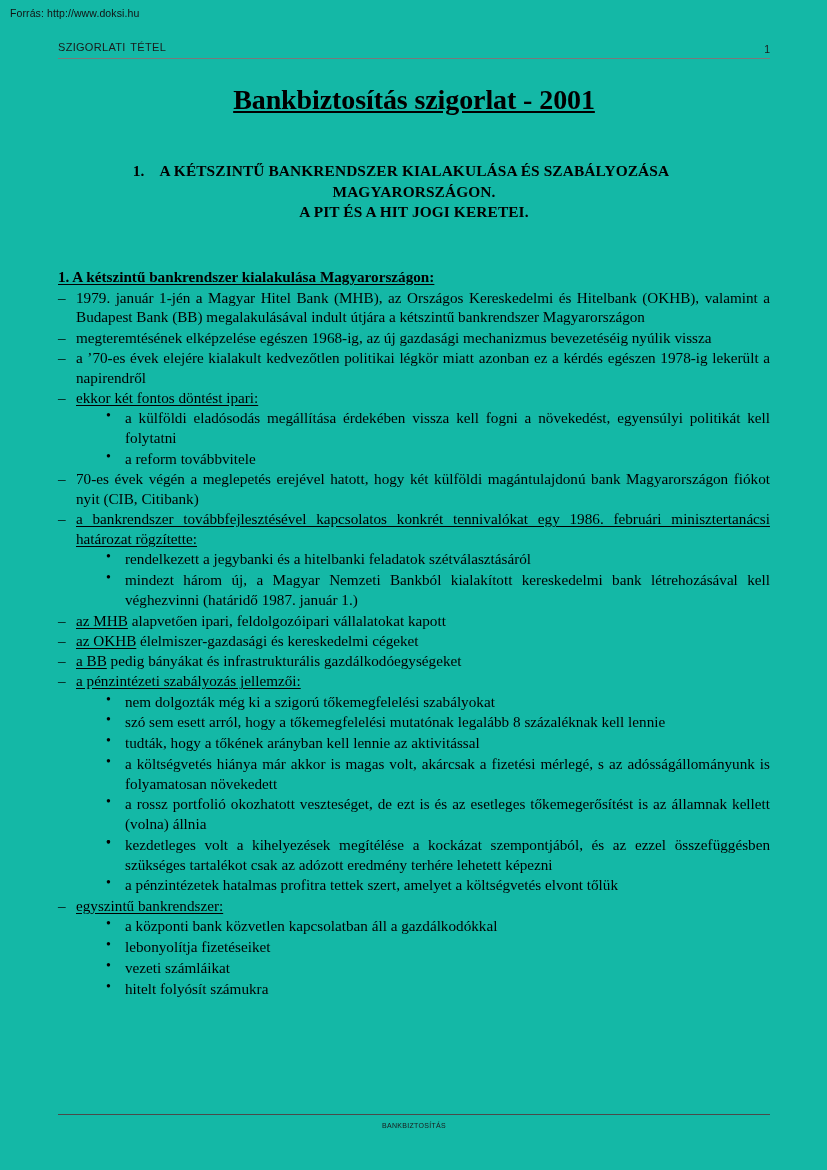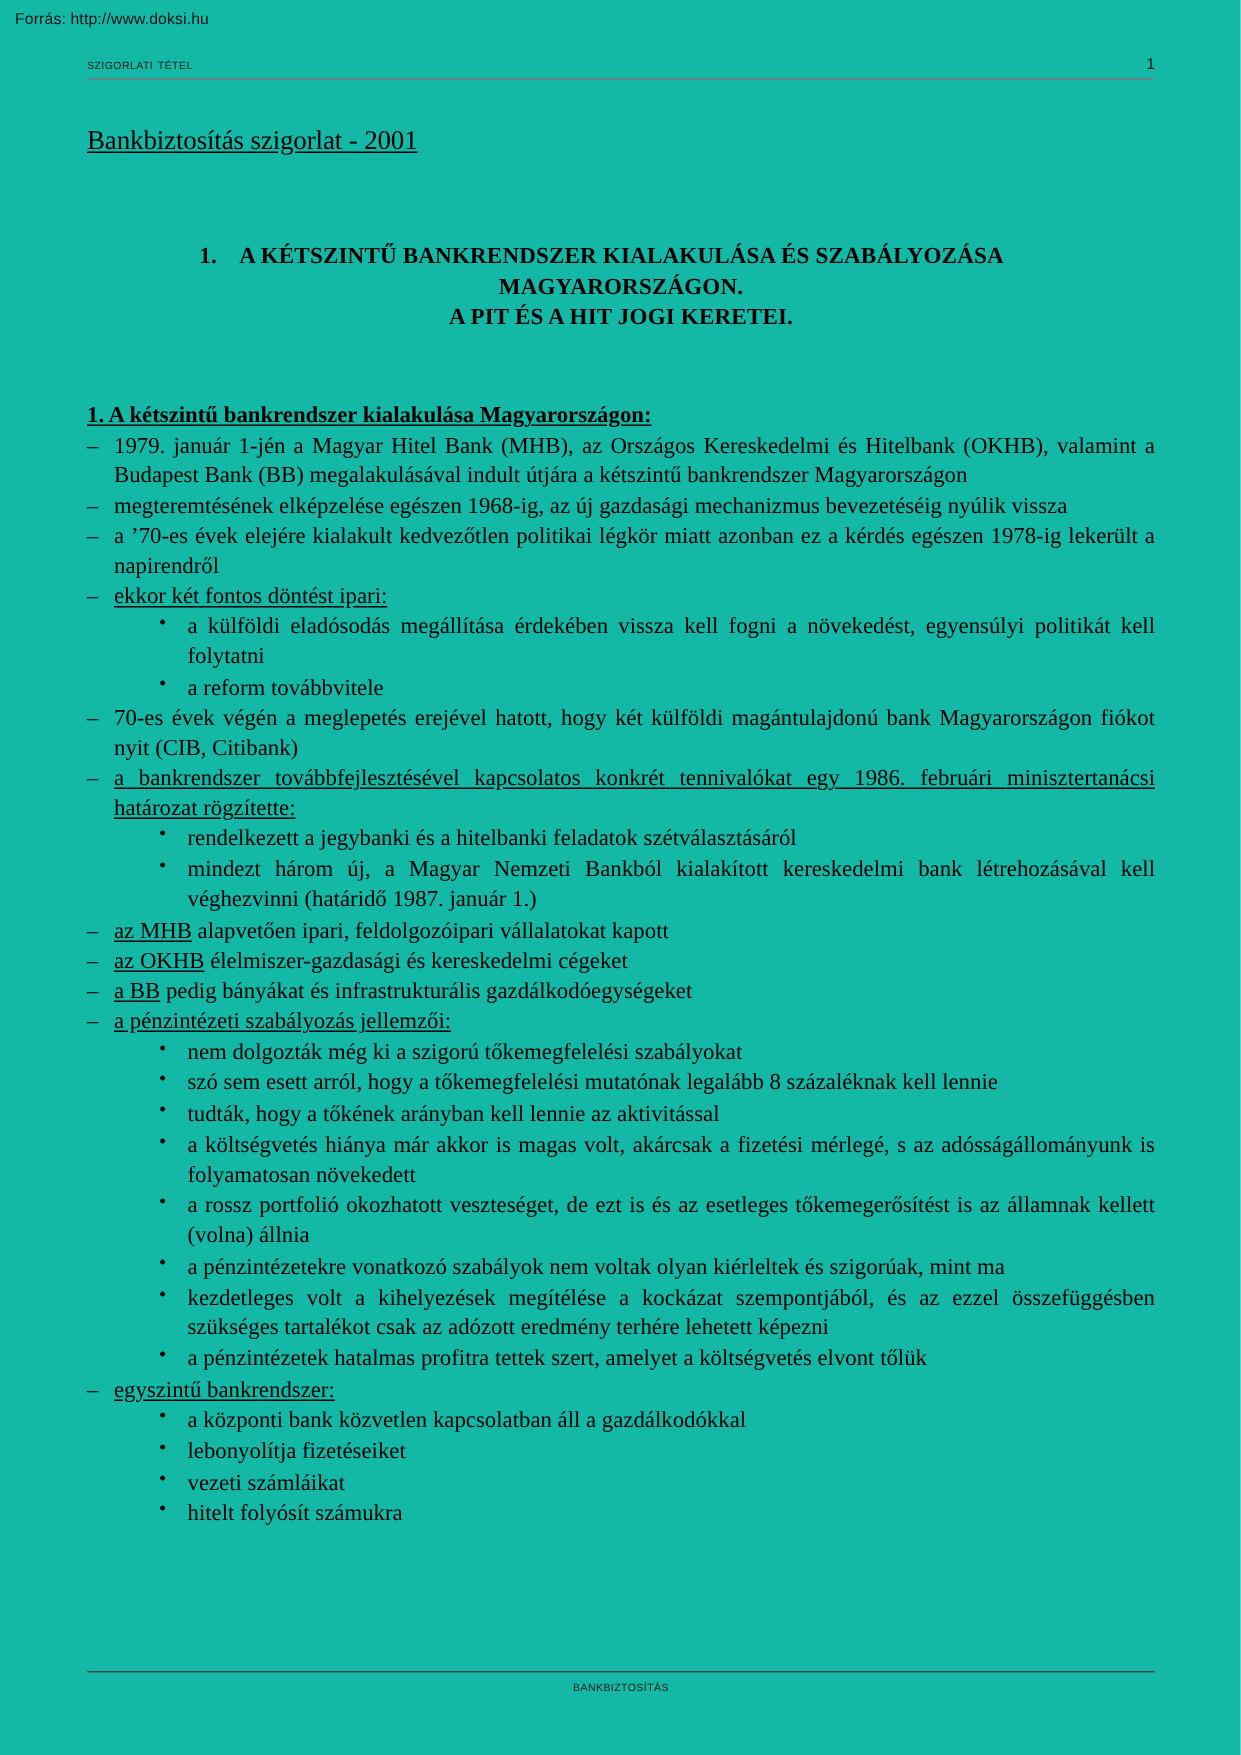--- a/index.html
+++ b/index.html
@@ -43,21 +43,21 @@
     width: 712px;
     display: flex;
     align-items: flex-end;
     justify-content: space-between;
     padding-bottom: 3px;
     border-bottom: 1.6px solid #7a7a7a;
     box-sizing: border-box;
   }
   .running-header-title {
     font-family: "Liberation Sans", "DejaVu Sans", sans-serif;
-    font-size: 10px;
+    font-size: 16px;
     font-variant: small-caps;
     text-transform: lowercase;
     letter-spacing: 0.3px;
     color: #1a1a1a;
   }
   .running-header-page {
     font-family: "Liberation Sans", "DejaVu Sans", sans-serif;
     font-size: 10.5px;
     color: #1a1a1a;
   }
@@ -67,34 +67,34 @@
     position: absolute;
     top: 74px;
     left: 58px;
     width: 712px;
     font-size: 15.2px;
     line-height: 1.30;
   }
 
   
   .doc-title {
-    text-align: left;
-    font-size: 18px;
-    font-weight: normal;
+    text-align: center;
+    font-size: 28px;
+    font-weight: bold;
     margin: 8px 0 0 0;
     letter-spacing: -0.1px;
   }
   .doc-title span {
     text-decoration: underline;
     text-underline-offset: 2px;
   }
 
   
   .topic-heading {
-    margin-top: 56px;
+    margin-top: 43px;
     font-weight: bold;
     font-size: 15.4px;
     line-height: 1.33;
     letter-spacing: 0.1px;
   }
   .topic-heading .topic-line-1 {
     display: block;
     text-align: center;
     padding-left: 26px;
     text-indent: -52px;
@@ -222,21 +222,21 @@
             </ul></li>
           <li><span class="marker">–</span><span class="u">az MHB</span><span> alapvetően ipari, feldolgozóipari vállalatokat kapott</span></li>
           <li><span class="marker">–</span><span class="u">az OKHB</span><span> élelmiszer-gazdasági és kereskedelmi cégeket</span></li>
           <li><span class="marker">–</span><span class="u">a BB</span><span> pedig bányákat és infrastrukturális gazdálkodóegységeket</span></li>
           <li><span class="marker">–</span><span class="u">a pénzintézeti szabályozás jellemzői:</span><ul class="level-2">
               <li><span class="marker">•</span><span>nem dolgozták még ki a szigorú tőkemegfelelési szabályokat</span></li>
               <li><span class="marker">•</span><span>szó sem esett arról, hogy a tőkemegfelelési mutatónak legalább 8 százaléknak kell lennie</span></li>
               <li><span class="marker">•</span><span>tudták, hogy a tőkének arányban kell lennie az aktivitással</span></li>
               <li><span class="marker">•</span><span>a költségvetés hiánya már akkor is magas volt, akárcsak a fizetési mérlegé, s az adósságállományunk is folyamatosan növekedett</span></li>
               <li><span class="marker">•</span><span>a rossz portfolió okozhatott veszteséget, de ezt is és az esetleges tőkemegerősítést is az államnak kellett (volna) állnia</span></li>
-              <li><span class="marker">•</span><span>a pénzintézetekre vonatkozó szabályok nem voltak olyan kiérleltek és szigorúak, mint ma</span></li>
+              <li><span class="marker">•</span></li>
               <li><span class="marker">•</span><span>kezdetleges volt a kihelyezések megítélése a kockázat szempontjából, és az ezzel összefüggésben szükséges tartalékot csak az adózott eredmény terhére lehetett képezni</span></li>
               <li><span class="marker">•</span><span>a pénzintézetek hatalmas profitra tettek szert, amelyet a költségvetés elvont tőlük</span></li>
             </ul></li>
         </ul>
         <ul class="level-1">
           <li><span class="marker">–</span><span class="u">egyszintű bankrendszer:</span><ul class="level-2">
               <li><span class="marker">•</span><span>a központi bank közvetlen kapcsolatban áll a gazdálkodókkal</span></li>
               <li><span class="marker">•</span><span>lebonyolítja fizetéseiket</span></li>
               <li><span class="marker">•</span><span>vezeti számláikat</span></li>
               <li><span class="marker">•</span><span>hitelt folyósít számukra</span></li>

